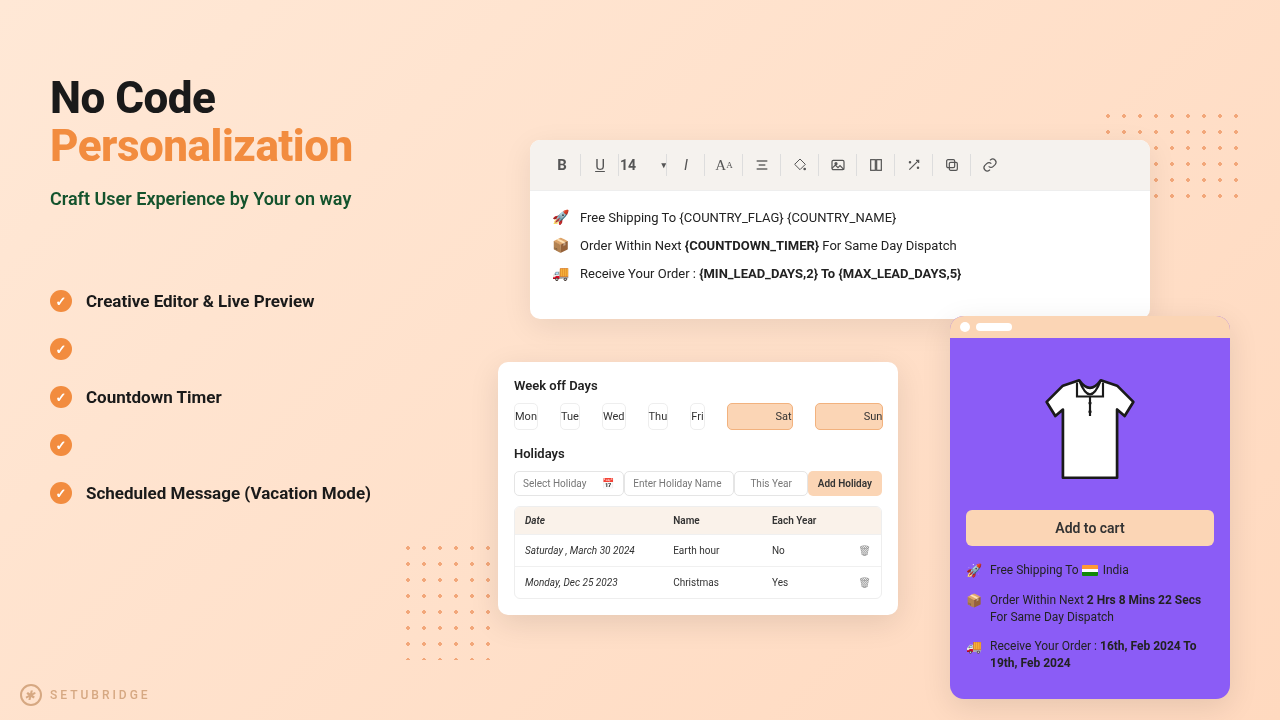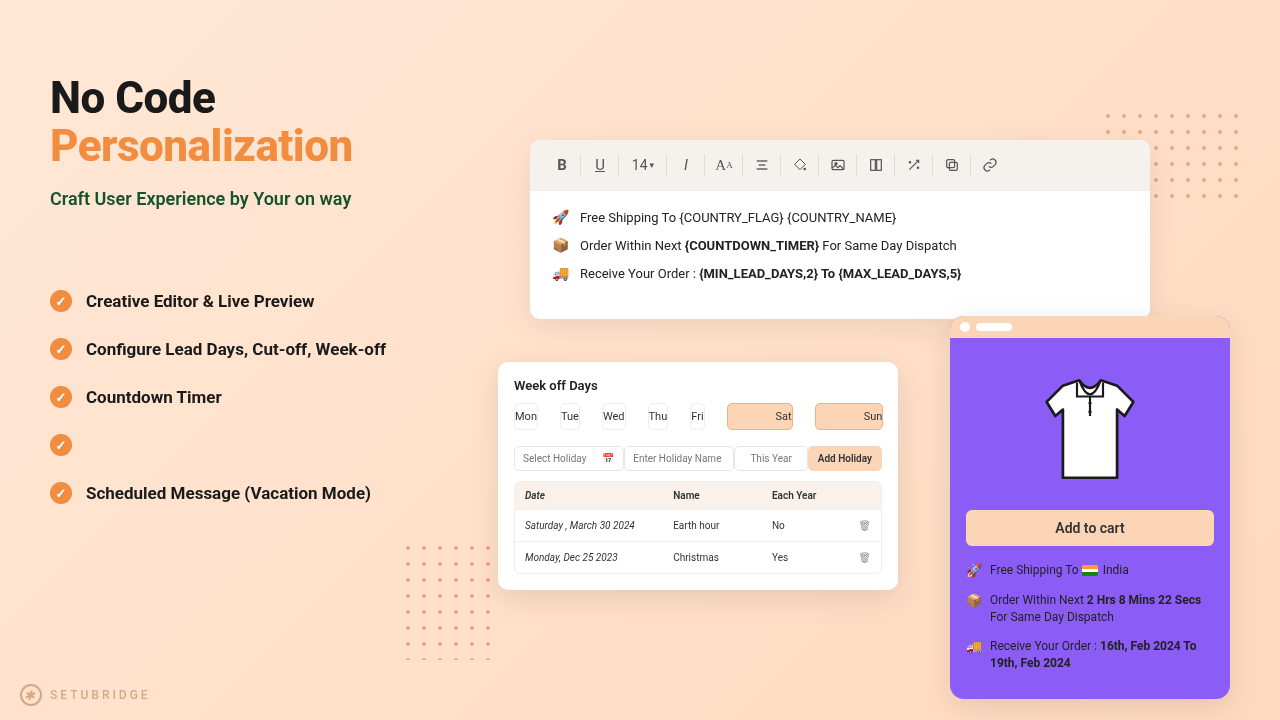--- a/index.html
+++ b/index.html
@@ -15,21 +15,21 @@
 .feature .chk { width: 22px; height: 22px; background: #f28c3f; border-radius: 50%; display: flex; align-items: center; justify-content: center; color: #fff; font-size: 13px; font-weight: bold; flex-shrink: 0; }
 .feature .txt { font-size: 17px; font-weight: 700; color: #1a1a1a; }
 
 .dots-tr { position: absolute; top: 108px; right: 30px; width: 150px; height: 100px; background-image: radial-gradient(#f2a77a 2px, transparent 2px); background-size: 16px 16px; z-index: 0; }
 .dots-bl { position: absolute; bottom: 60px; left: 400px; width: 100px; height: 120px; background-image: radial-gradient(#f2a77a 2px, transparent 2px); background-size: 16px 16px; z-index: 0; }
 
 .editor { position: absolute; left: 530px; top: 140px; width: 620px; background: #fff; border-radius: 10px; box-shadow: 0 8px 30px rgba(0,0,0,0.08); z-index: 2; }
 .toolbar { display: flex; align-items: center; padding: 10px 14px; border-bottom: 1px solid #eee; border-top-left-radius: 10px; border-top-right-radius: 10px; background: #f5f2ee; gap: 2px; }
 .tool { width: 36px; height: 30px; display: flex; align-items: center; justify-content: center; color: #555; font-size: 15px; cursor: pointer; border-radius: 4px; position: relative; }
 .tool.divider::after { content: ""; position: absolute; right: -1px; top: 4px; bottom: 4px; width: 1px; background: #ddd; }
-.tool.fs { width: 46px; font-weight: 400; font-size: 14px; }
+.tool.fs { width: 46px; font-weight: 700; font-size: 14px; justify-content: space-between; }
 .tool svg { width: 16px; height: 16px; }
 
 .editor-body { padding: 18px 22px 26px 22px; }
 .ed-line { display: flex; align-items: center; gap: 10px; font-size: 13px; color: #222; margin-bottom: 12px; }
 .ed-line .ic { width: 18px; font-size: 14px; }
 .ed-line b { font-weight: 700; }
 
 .weekoff { position: absolute; left: 498px; top: 362px; width: 400px; background: #fff; border-radius: 10px; box-shadow: 0 8px 30px rgba(0,0,0,0.1); padding: 16px; z-index: 3; font-size: 12px; }
 .wo-label { font-size: 13px; font-weight: 600; margin-bottom: 10px; color: #222; }
 .days { display: flex; gap: 22px; margin-bottom: 16px; }
@@ -72,21 +72,20 @@
   <div class="sub">Craft User Experience by Your on way</div>
 </div>
 
 <div class="features">
   <div class="feature">
       <span class="chk">✓</span>
       <span class="txt">Creative Editor &amp; Live Preview</span>
     </div>
   <div class="feature">
       <span class="chk">✓</span>
-      <span class="txt">Configure Lead Days, Cut-off, Week-off</span>
     </div>
   <div class="feature">
       <span class="chk">✓</span>
       <span class="txt">Countdown Timer</span>
     </div>
   <div class="feature">
       <span class="chk">✓</span>
     </div>
   <div class="feature">
       <span class="chk">✓</span>
@@ -177,20 +176,21 @@
   <div class="wo-label">Week off Days</div>
   <div class="days">
     <div class="day">Mon</div>
     <div class="day">Tue</div>
     <div class="day">Wed</div>
     <div class="day">Thu</div>
     <div class="day">Fri</div>
     <div class="day sel">Sat</div>
     <div class="day sel">Sun</div>
   </div>
+  <div class="wo-label">Holidays</div>
   <div class="hol-row">
     <div class="hol-in">
         <span>Select Holiday</span>
         <span>📅</span>
       </div>
     <div class="hol-in">
         <span>Enter Holiday Name</span>
       </div>
     <div class="hol-in" style="flex:0.6;justify-content:center">
         <span>This Year</span>

